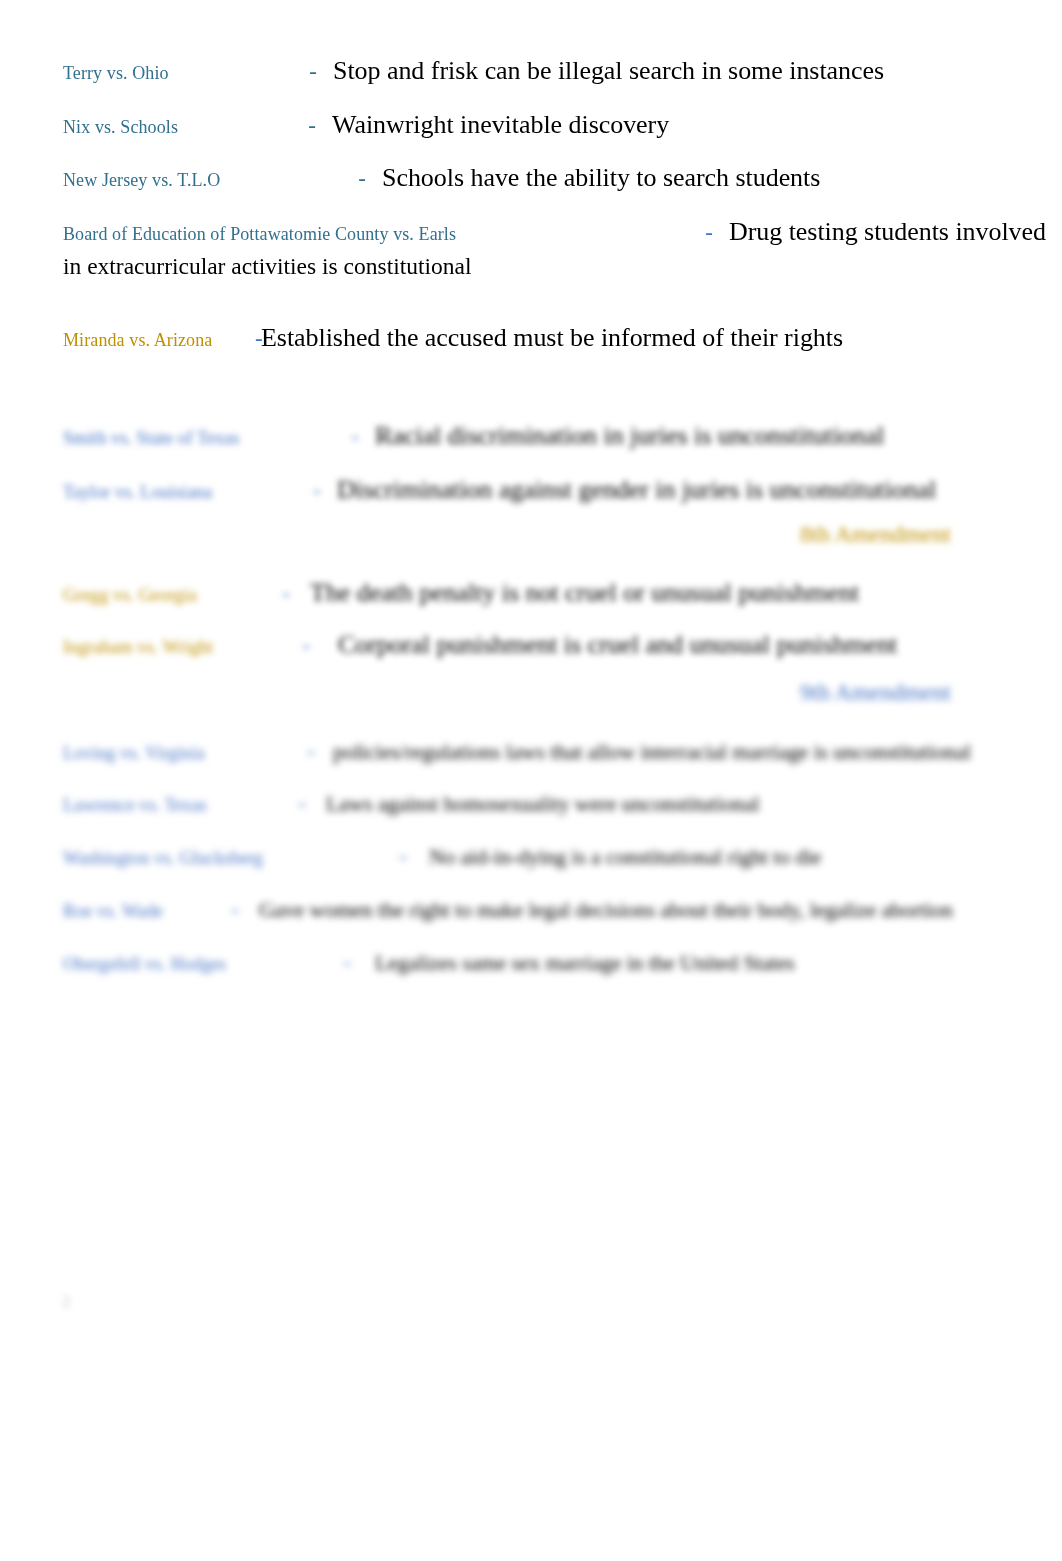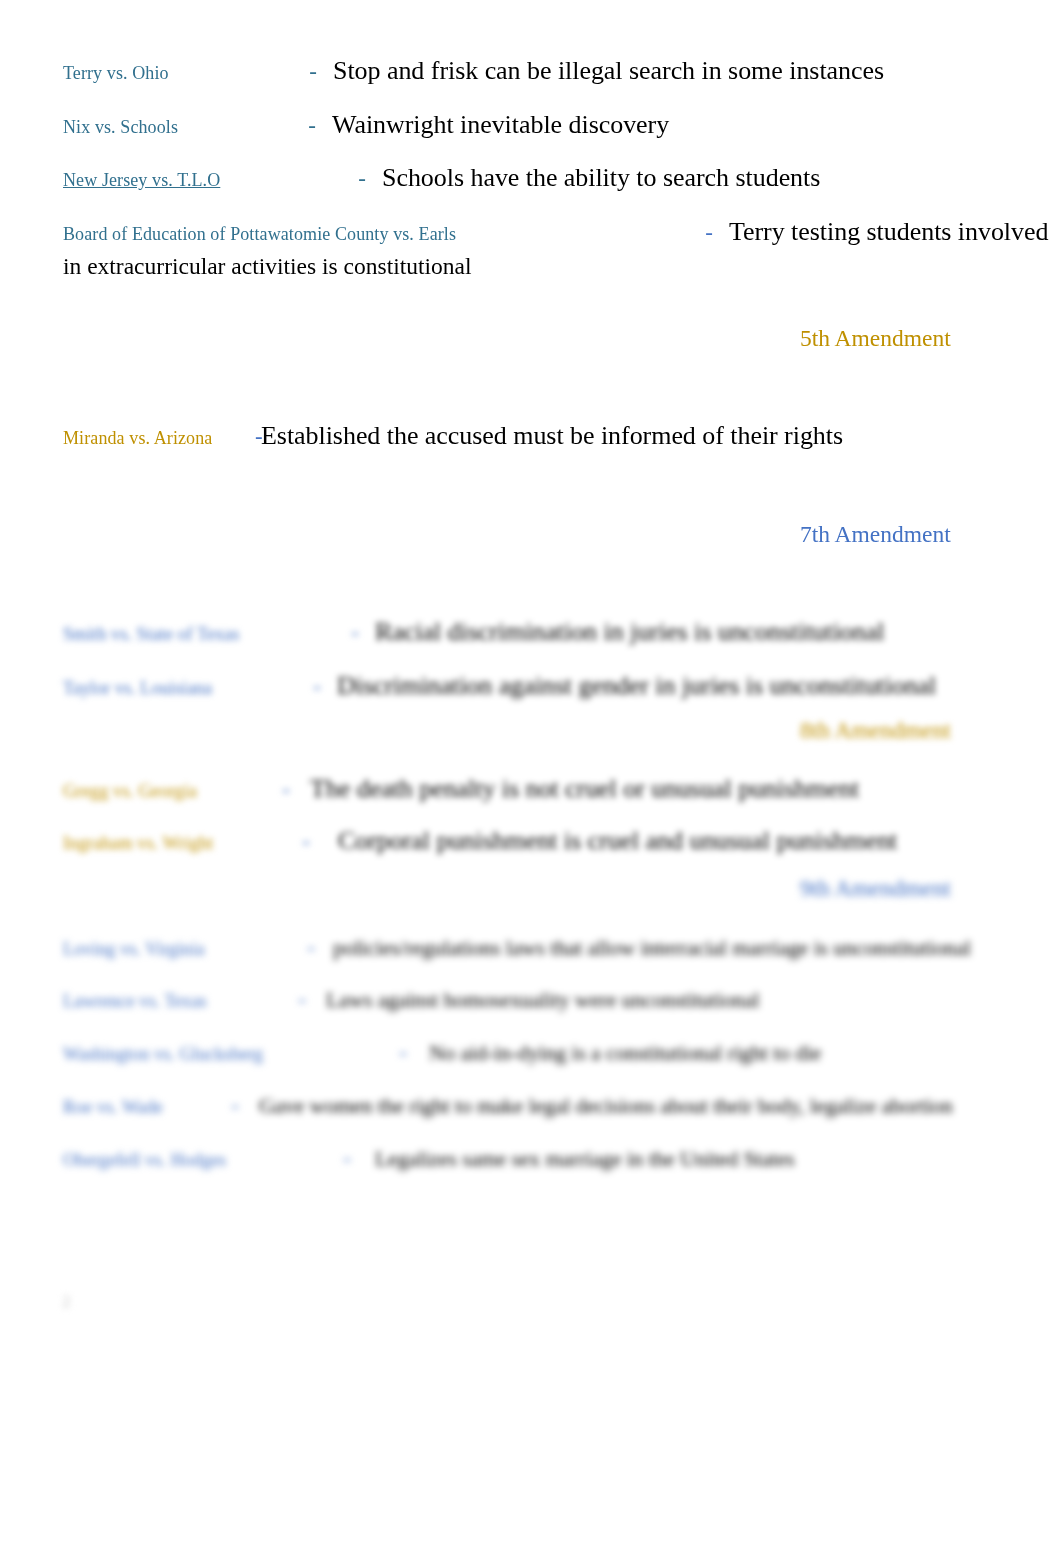--- a/index.html
+++ b/index.html
@@ -97,42 +97,40 @@
       <span class="case-desc">Stop and frisk can be illegal search in some instances</span>
     </div>
 
     <div class="case-line b0" style="height:53px;">
       <span class="case-name c-teal" style="width:191px;">Nix vs. Schools</span>
       <span class="dash c-dash-teal" style="width:32px; text-align:center; margin-left:38px;">-</span>
       <span class="case-desc">Wainwright inevitable discovery</span>
     </div>
 
     <div class="case-line b0" style="height:54px;">
-      <span class="case-name c-teal" style="width:243px;text-decoration:underline;">New Jersey vs. T.L.O</span>
+      <span class="case-name c-teal" style="width:243px;">New Jersey vs. T.L.O</span>
       <span class="dash c-dash-teal" style="width:32px; text-align:center; margin-left:36px;">-</span>
       <span class="case-desc">Schools have the ability to search students</span>
     </div>
 
 
     <div class="case-line b0" style="height:36px;">
       <span class="case-name c-teal" style="width:560px;">Board of Education of Pottawatomie County vs. Earls</span>
       <span class="dash c-dash-blue" style="width:32px; text-align:center; margin-left:66px;">-</span>
-      <span class="case-desc">Terry testing students involved</span>
+      <span class="case-desc">Drug testing students involved</span>
     </div>
     <div class="wrap-line b0" style="height:70px;">in extracurricular activities is constitutional</div>
 
-    <div class="amendment-head c-gold b0" style="height:98px; padding-left:737px;">5th Amendment</div>
 
     <div class="case-line b0" style="height:98px;">
       <span class="case-name c-gold" style="width:190px; overflow:visible;">Miranda vs. Arizona</span>
       <span class="dash c-dash-blue" style="width:6px; text-align:center; margin-left:-2px;">-</span>
       <span class="case-desc" style="margin-left:-4px;">Established the accused must be informed of their rights</span>
     </div>
 
-    <div class="amendment-head c-blue b0" style="height:98px; padding-left:737px;">7th Amendment</div>
 
 
     <div class="case-line b2" style="height:54px;">
       <span class="case-name c-blue" style="width:282px;">Smith vs. State of Texas</span>
       <span class="dash c-dash-blue" style="width:12px; text-align:center;">-</span>
       <span class="case-desc" style="margin-left:10px;">Racial discrimination in juries is unconstitutional</span>
     </div>
 
     <div class="case-line b2" style="height:44px;">
       <span class="case-name c-blue" style="width:244px;">Taylor vs. Louisiana</span>

